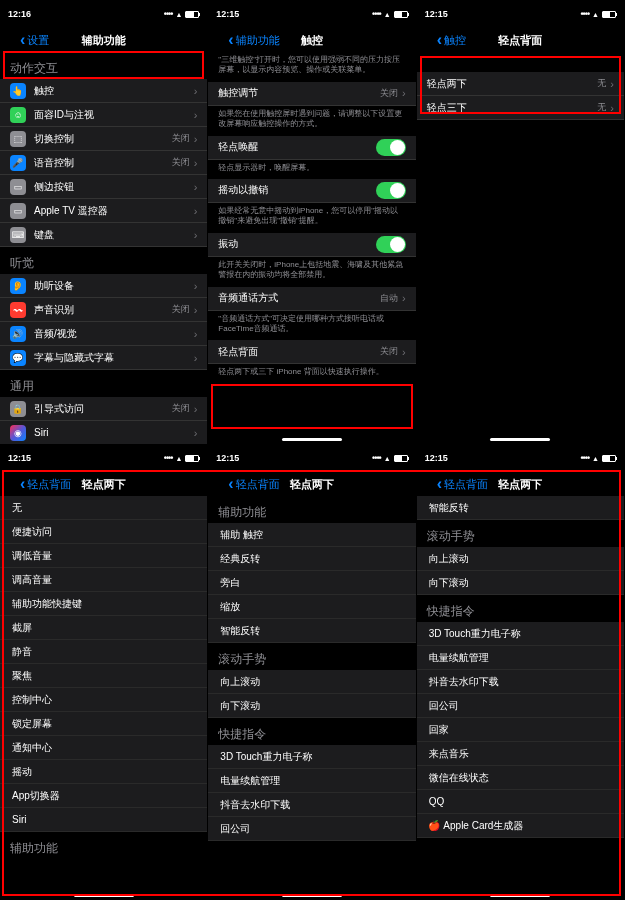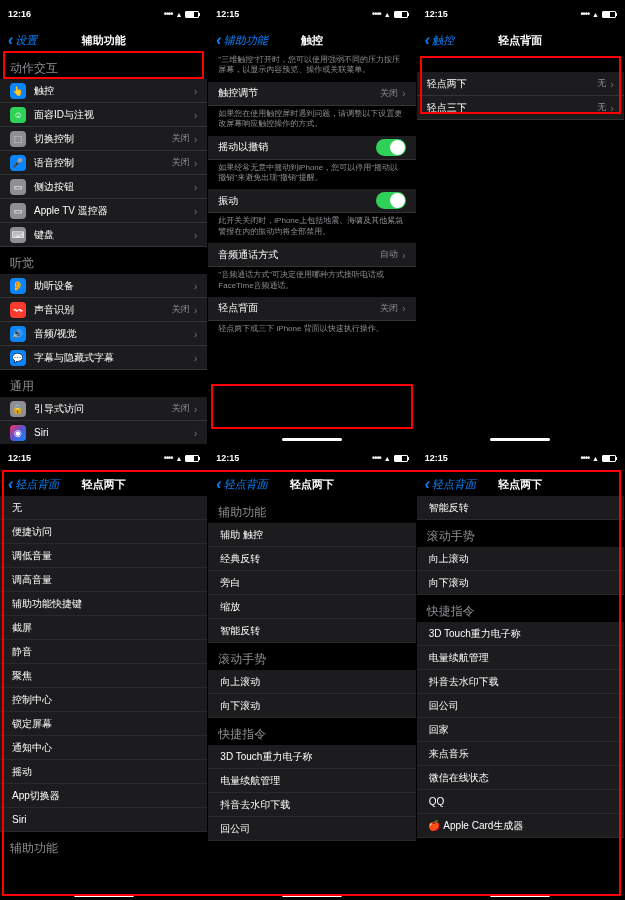--- a/index.html
+++ b/index.html
@@ -41,27 +41,26 @@
     .navbar {
       height: 24px;
       display: flex;
       align-items: center;
       justify-content: center;
       position: relative;
       font-size: 11px;
     }
     .navbar .back {
       position: absolute;
-      left: 8px;
+      left: 20px;
       color: #0a84ff;
       display: flex;
       align-items: center;
       gap: 2px;
       font-size: 11px;
-      font-style: italic;
     }
     .navbar .back::before {
       content: "\2039";
       font-size: 16px;
       font-weight: bold;
       line-height: 1;
     }
     .navbar .title { font-weight: 600; font-size: 11px; }
     .content { flex: 1; overflow-y: auto; }
     .section-header {
@@ -262,20 +261,25 @@
     <span class="title">触控</span>
   </div>
   <div class="content">
     <div class="footer-text">"三维触控"打开时，您可以使用强弱不同的压力按压屏幕，以显示内容预览、操作或关联菜单。</div>
     <div class="row">
       <span class="label">触控调节</span>
       <span class="value">关闭</span>
       <span class="chevron"></span>
     </div>
     <div class="footer-text">如果您在使用触控屏时遇到问题，请调整以下设置更改屏幕响应触控操作的方式。</div>
+    <div class="row">
+      <span class="label">轻点唤醒</span>
+      <span class="toggle"></span>
+    </div>
+    <div class="footer-text">轻点显示器时，唤醒屏幕。</div>
     <div class="row">
       <span class="label">摇动以撤销</span>
       <span class="toggle"></span>
     </div>
     <div class="footer-text">如果经常无意中摇动到iPhone，您可以停用"摇动以撤销"来避免出现"撤销"提醒。</div>
     <div class="row">
       <span class="label">振动</span>
       <span class="toggle"></span>
     </div>
     <div class="footer-text">此开关关闭时，iPhone上包括地震、海啸及其他紧急警报在内的振动均将全部禁用。</div>

